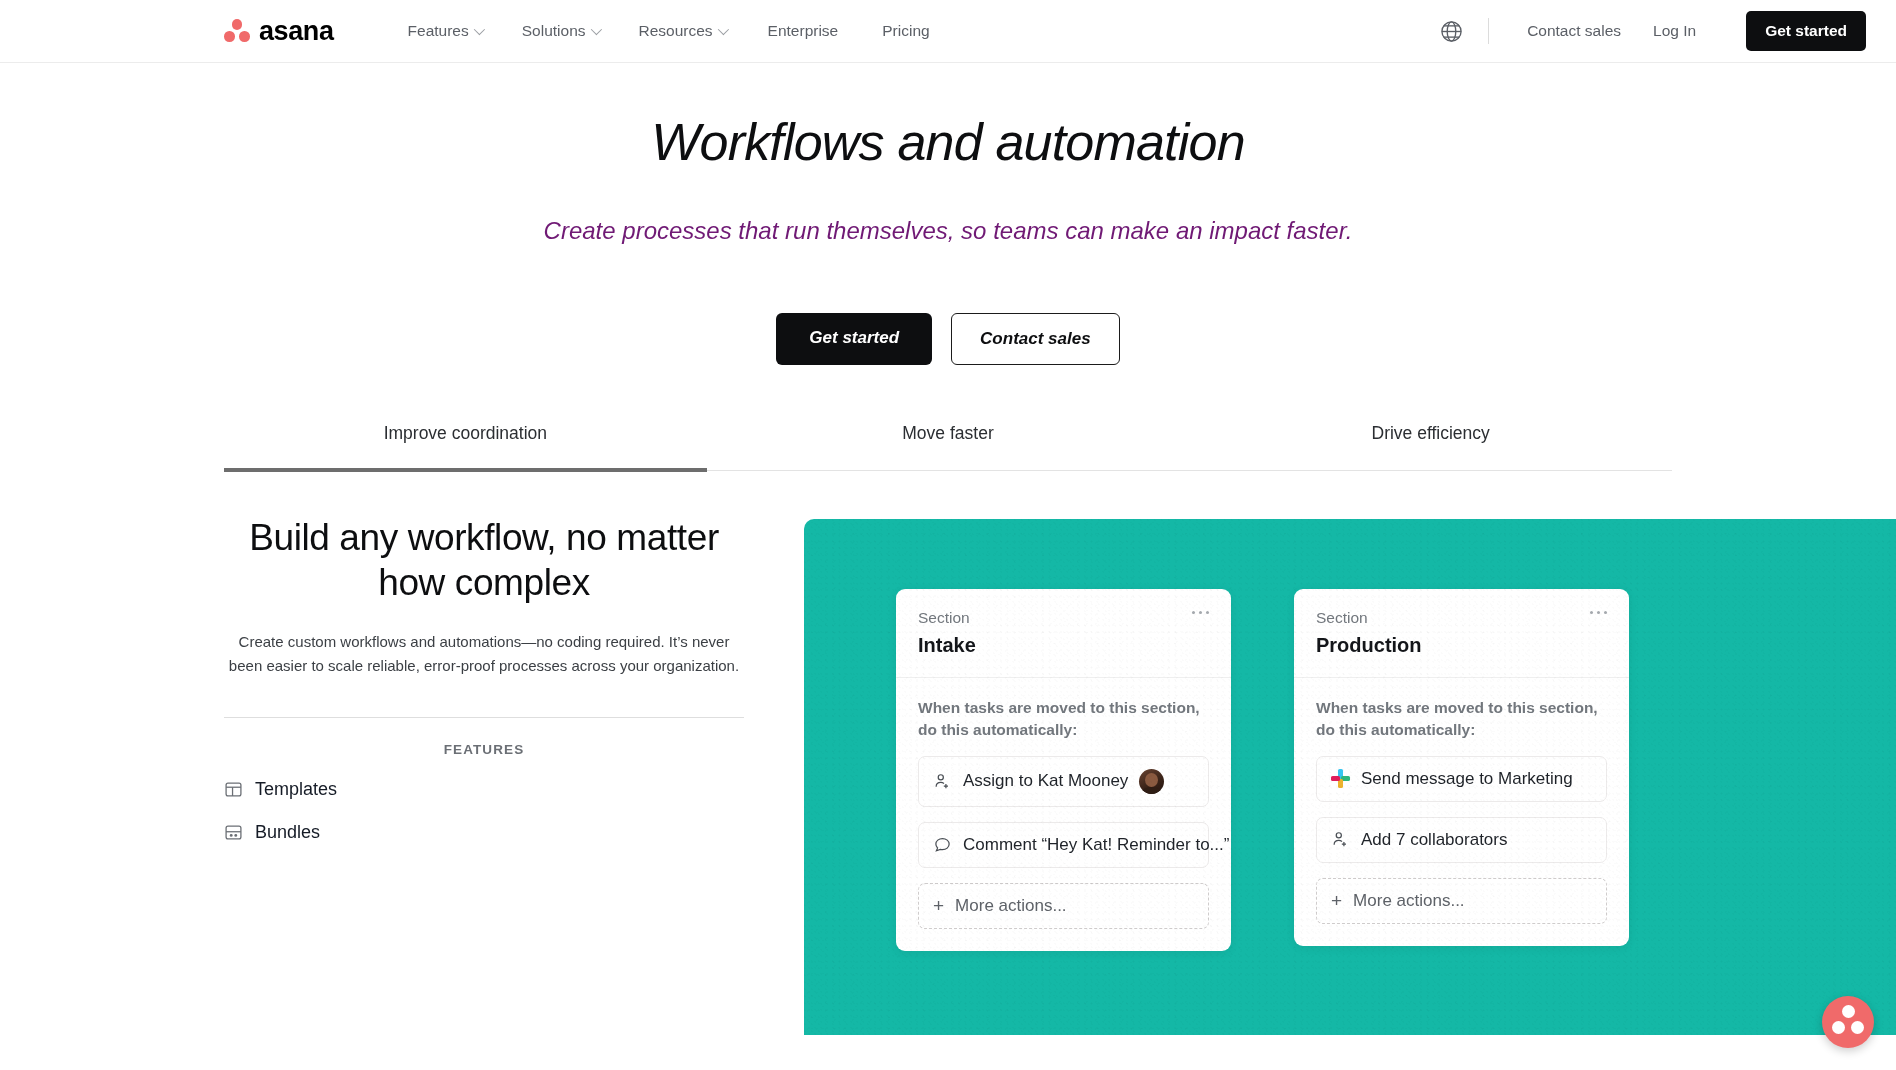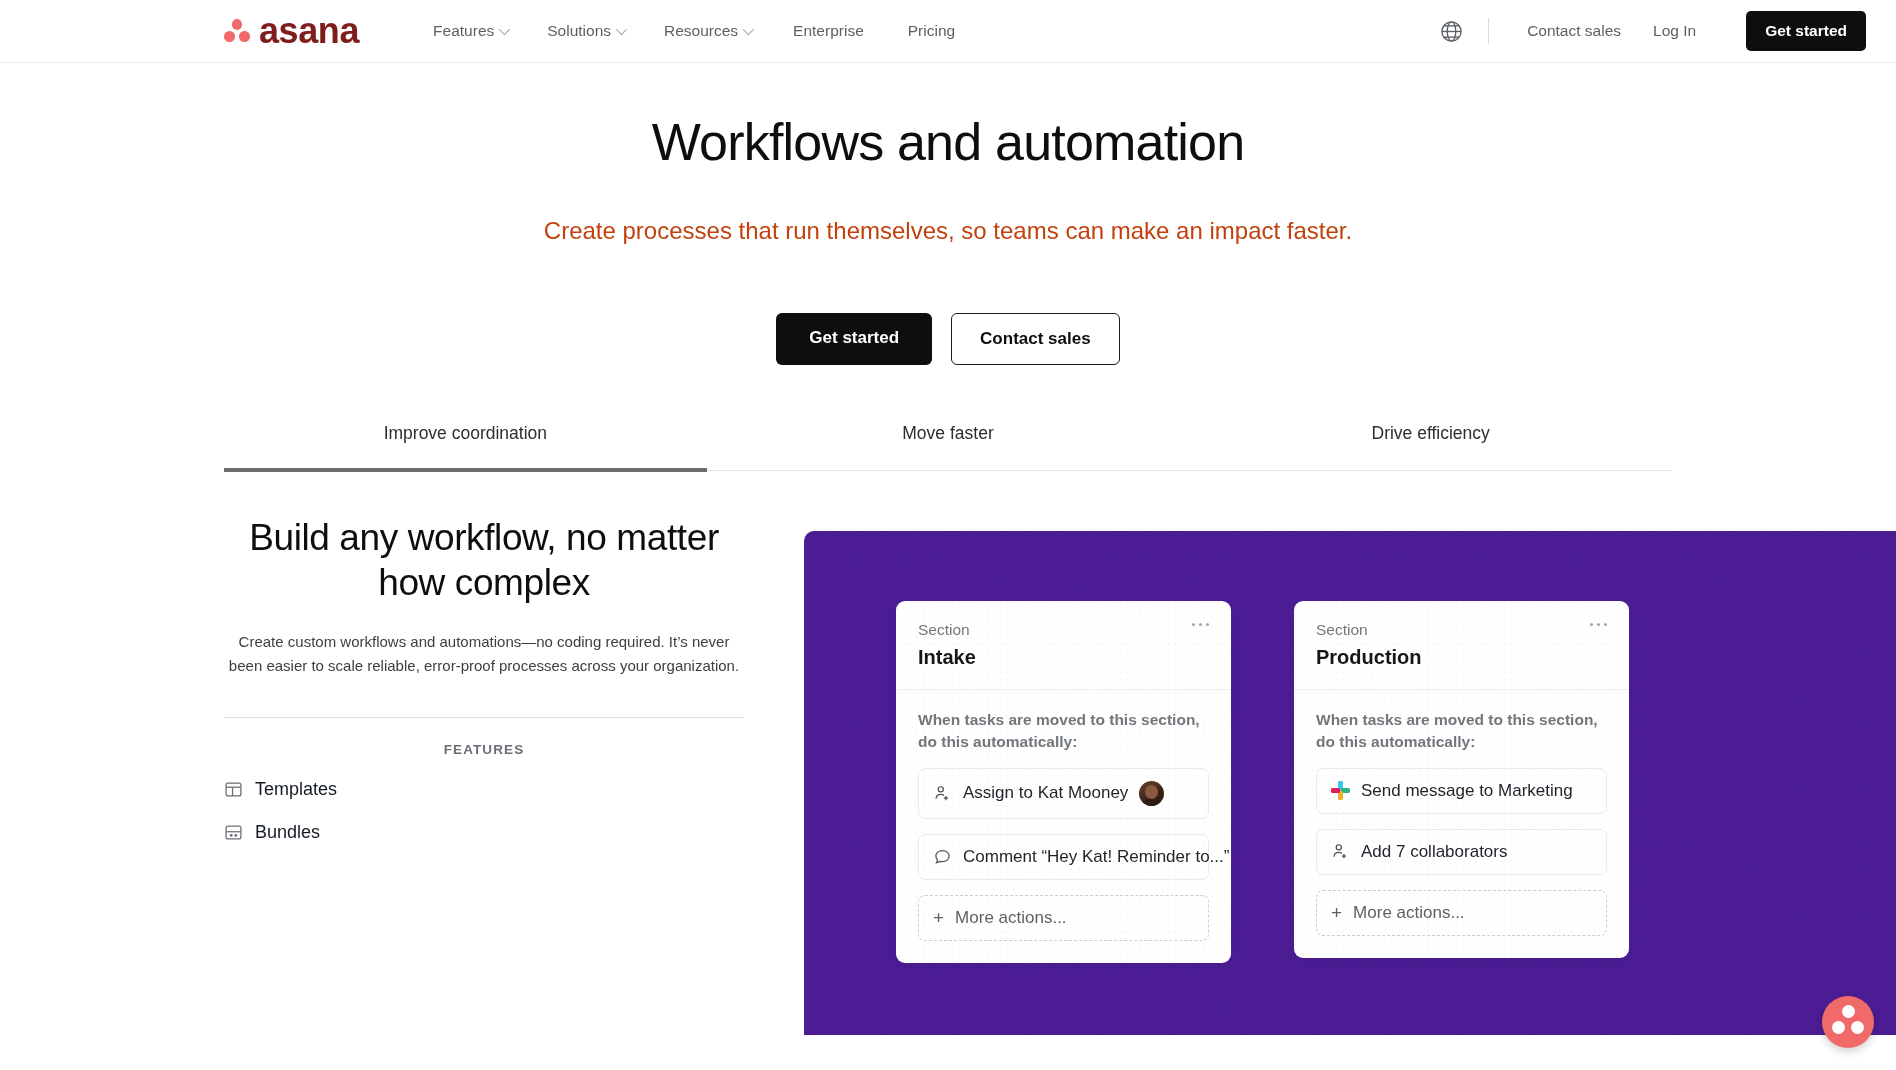--- a/index.html
+++ b/index.html
@@ -24,21 +24,21 @@
   .brand{ display:flex; align-items:center; gap:9px; margin-right:54px; }
   .brand-logo{ width:26px; height:24px; position:relative; flex:none; }
   .brand-logo i{
     position:absolute; width:10.5px; height:10.5px; border-radius:50%;
     background:#f06a6a;
   }
   .brand-logo i.d1{ left:7.5px; top:0; }
   .brand-logo i.d2{ left:0px;  top:12px; }
   .brand-logo i.d3{ left:15px; top:12px; }
   .brand-name{
-    font-size:36px; font-weight:700; letter-spacing:-0.4px; color:#7f1d1d;
+    font-size:27px; font-weight:700; letter-spacing:-0.4px; color:#000000;
   }
 
   .nav-links{ display:flex; align-items:center; gap:0; }
   .nav-link{
     display:flex; align-items:center; gap:5px;
     font-size:15.5px; color:#5b5f66;
     padding:0 20px; cursor:pointer; white-space:nowrap;
   }
   .nav-link.plain{ padding:0 22px; }
   .caret{
@@ -55,29 +55,29 @@
   }
   .btn-get-started-nav{
     margin-left:34px;
     background:#0d0e10; color:#fff;
     font-size:15.5px; font-weight:700;
     padding:11px 19px; border-radius:5px;
     cursor:pointer; white-space:nowrap;
   }
 
   
-  .hero{ padding-top:50px; text-align:center; }
+  .hero{ padding-top:50px; text-align:center;font-style:italic; }
   .hero h1{
     font-size:52px; font-weight:400; line-height:1.13;
     letter-spacing:-0.8px; color:#0d0e10;
   }
   .hero p{
     margin:40px auto 0;
     max-width:920px;
-    font-size:24px; line-height:1.62; font-weight:400; color:#c2410c;
+    font-size:24px; line-height:1.62; font-weight:400; color:#701a75;
   }
   .hero-ctas{
     margin-top:62px; display:flex; justify-content:center; gap:19px;
   }
   .btn-dark{
     background:#0d0e10; color:#fff;
     font-size:17px; font-weight:700;
     padding:15px 33px; border-radius:6px; cursor:pointer;
   }
   .btn-outline{
@@ -142,23 +142,23 @@
   .feature-row span.lbl{ font-size:18px; color:#151b26; }
 
   
   .col-right{
     flex:1 1 auto;
     position:relative;
     height:520px;
     overflow:hidden;
   }
   .panel{
-    position:absolute; left:0; top:16px;
+    position:absolute; left:0; top:4px;
     width:100%; height:520px;
-    background:#4c1d95;
+    background:#14b8a6;
     border-radius:10px 0 0 0;
     overflow:hidden;
   }
   .panel::after{
     content:"";
     position:absolute; inset:0;
     opacity:.55;
     background-image:
       radial-gradient(circle at 12% 18%, rgba(0,0,0,.035) 0 1px, transparent 1px),
       radial-gradient(circle at 42% 62%, rgba(0,0,0,.03) 0 1px, transparent 1px),

